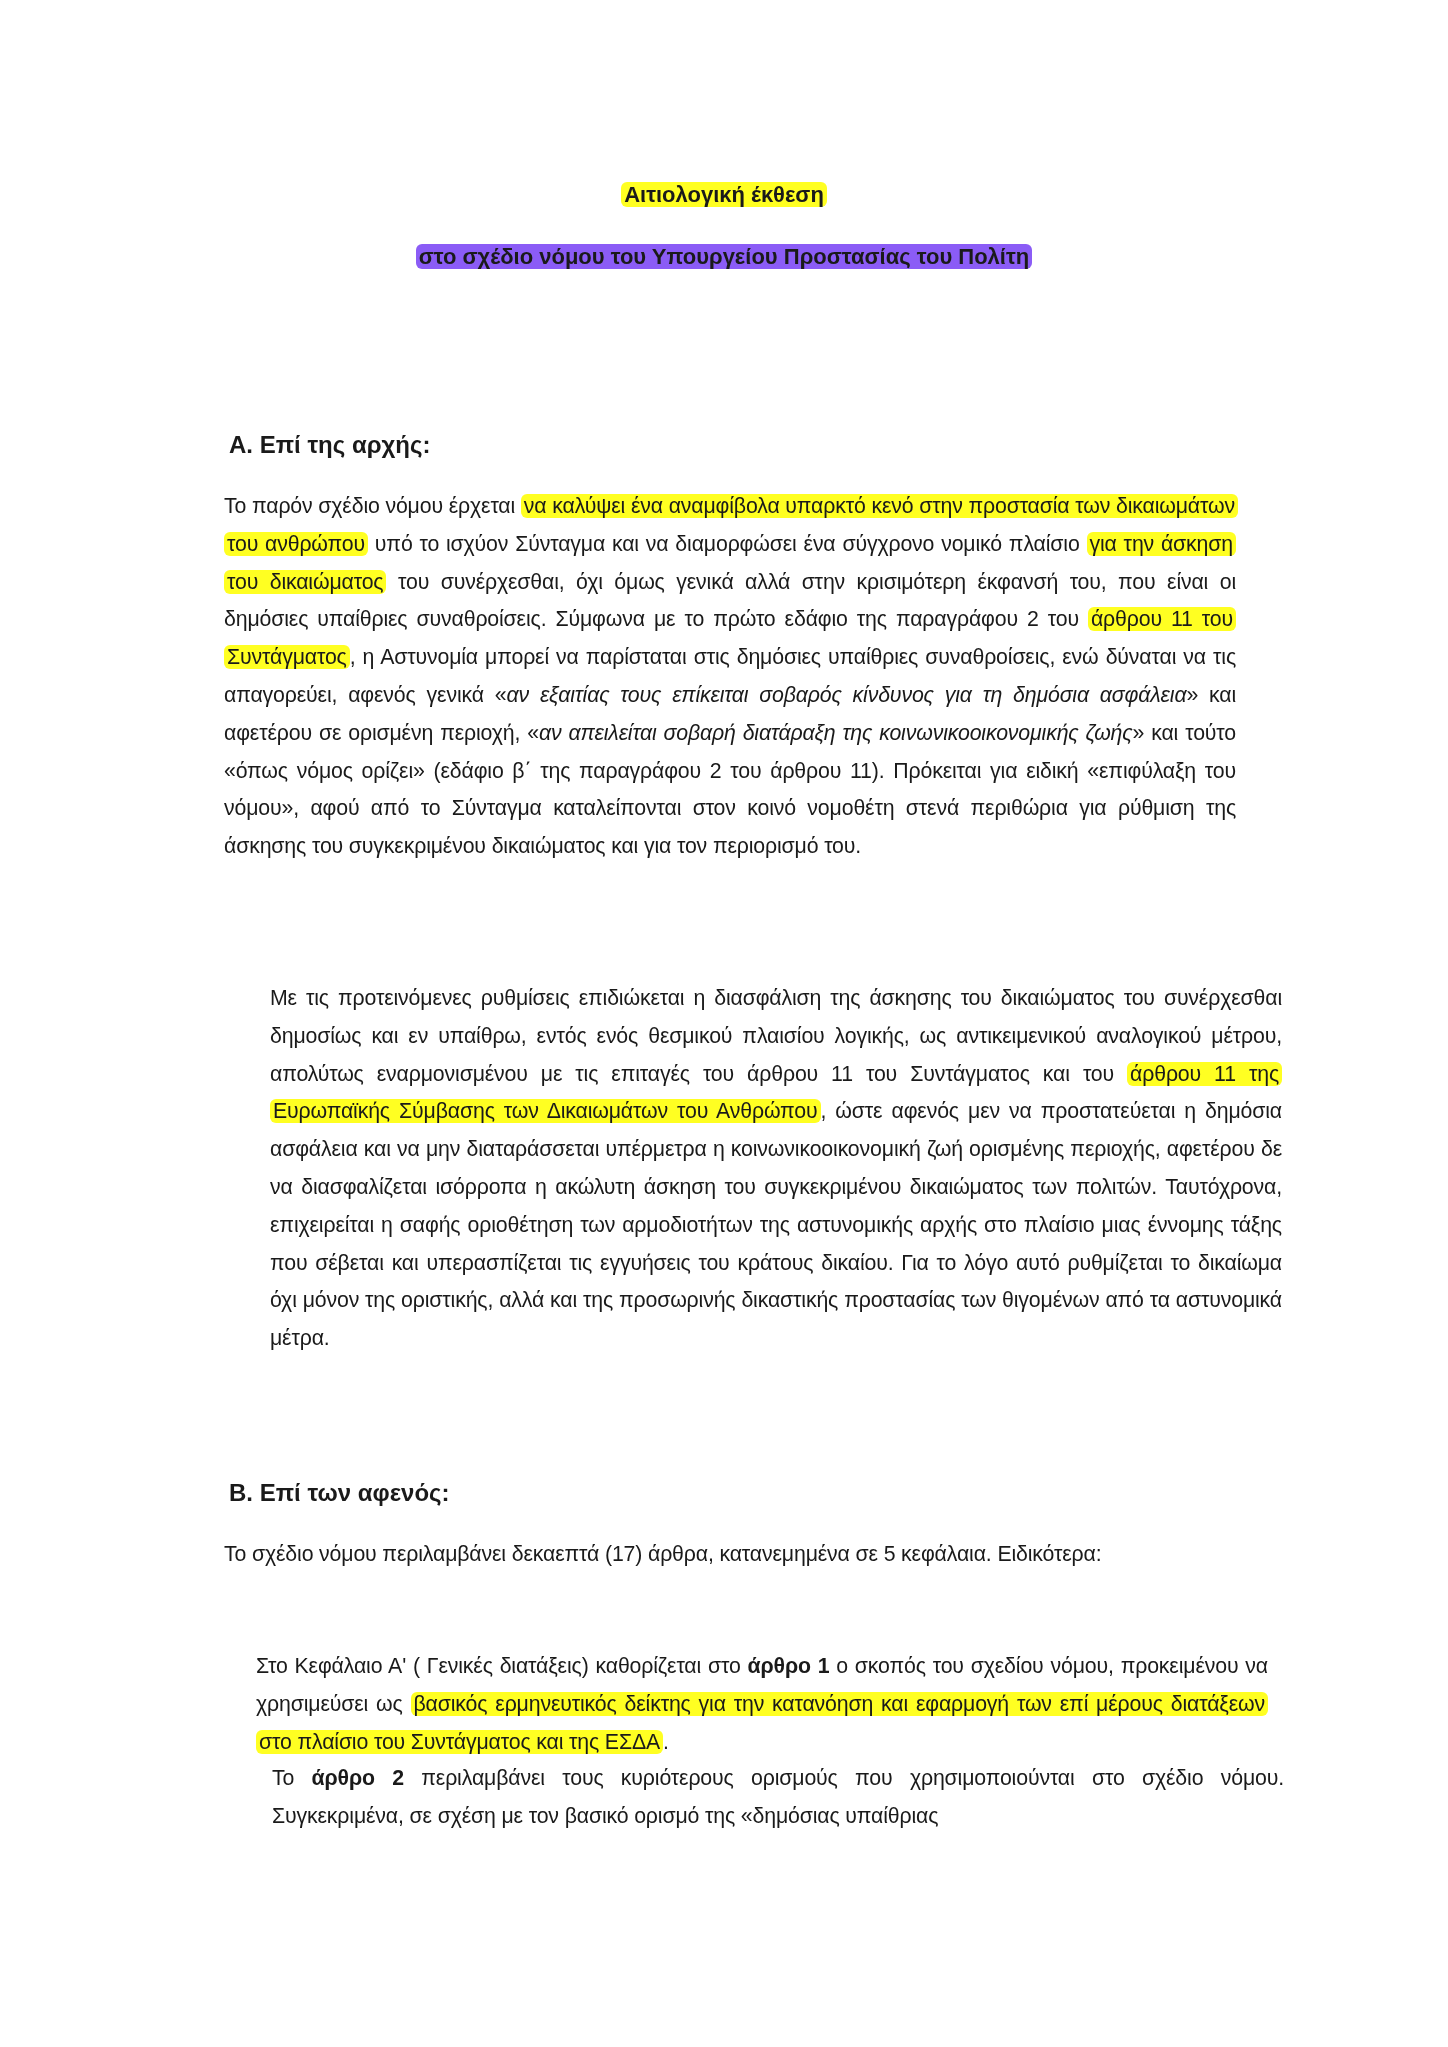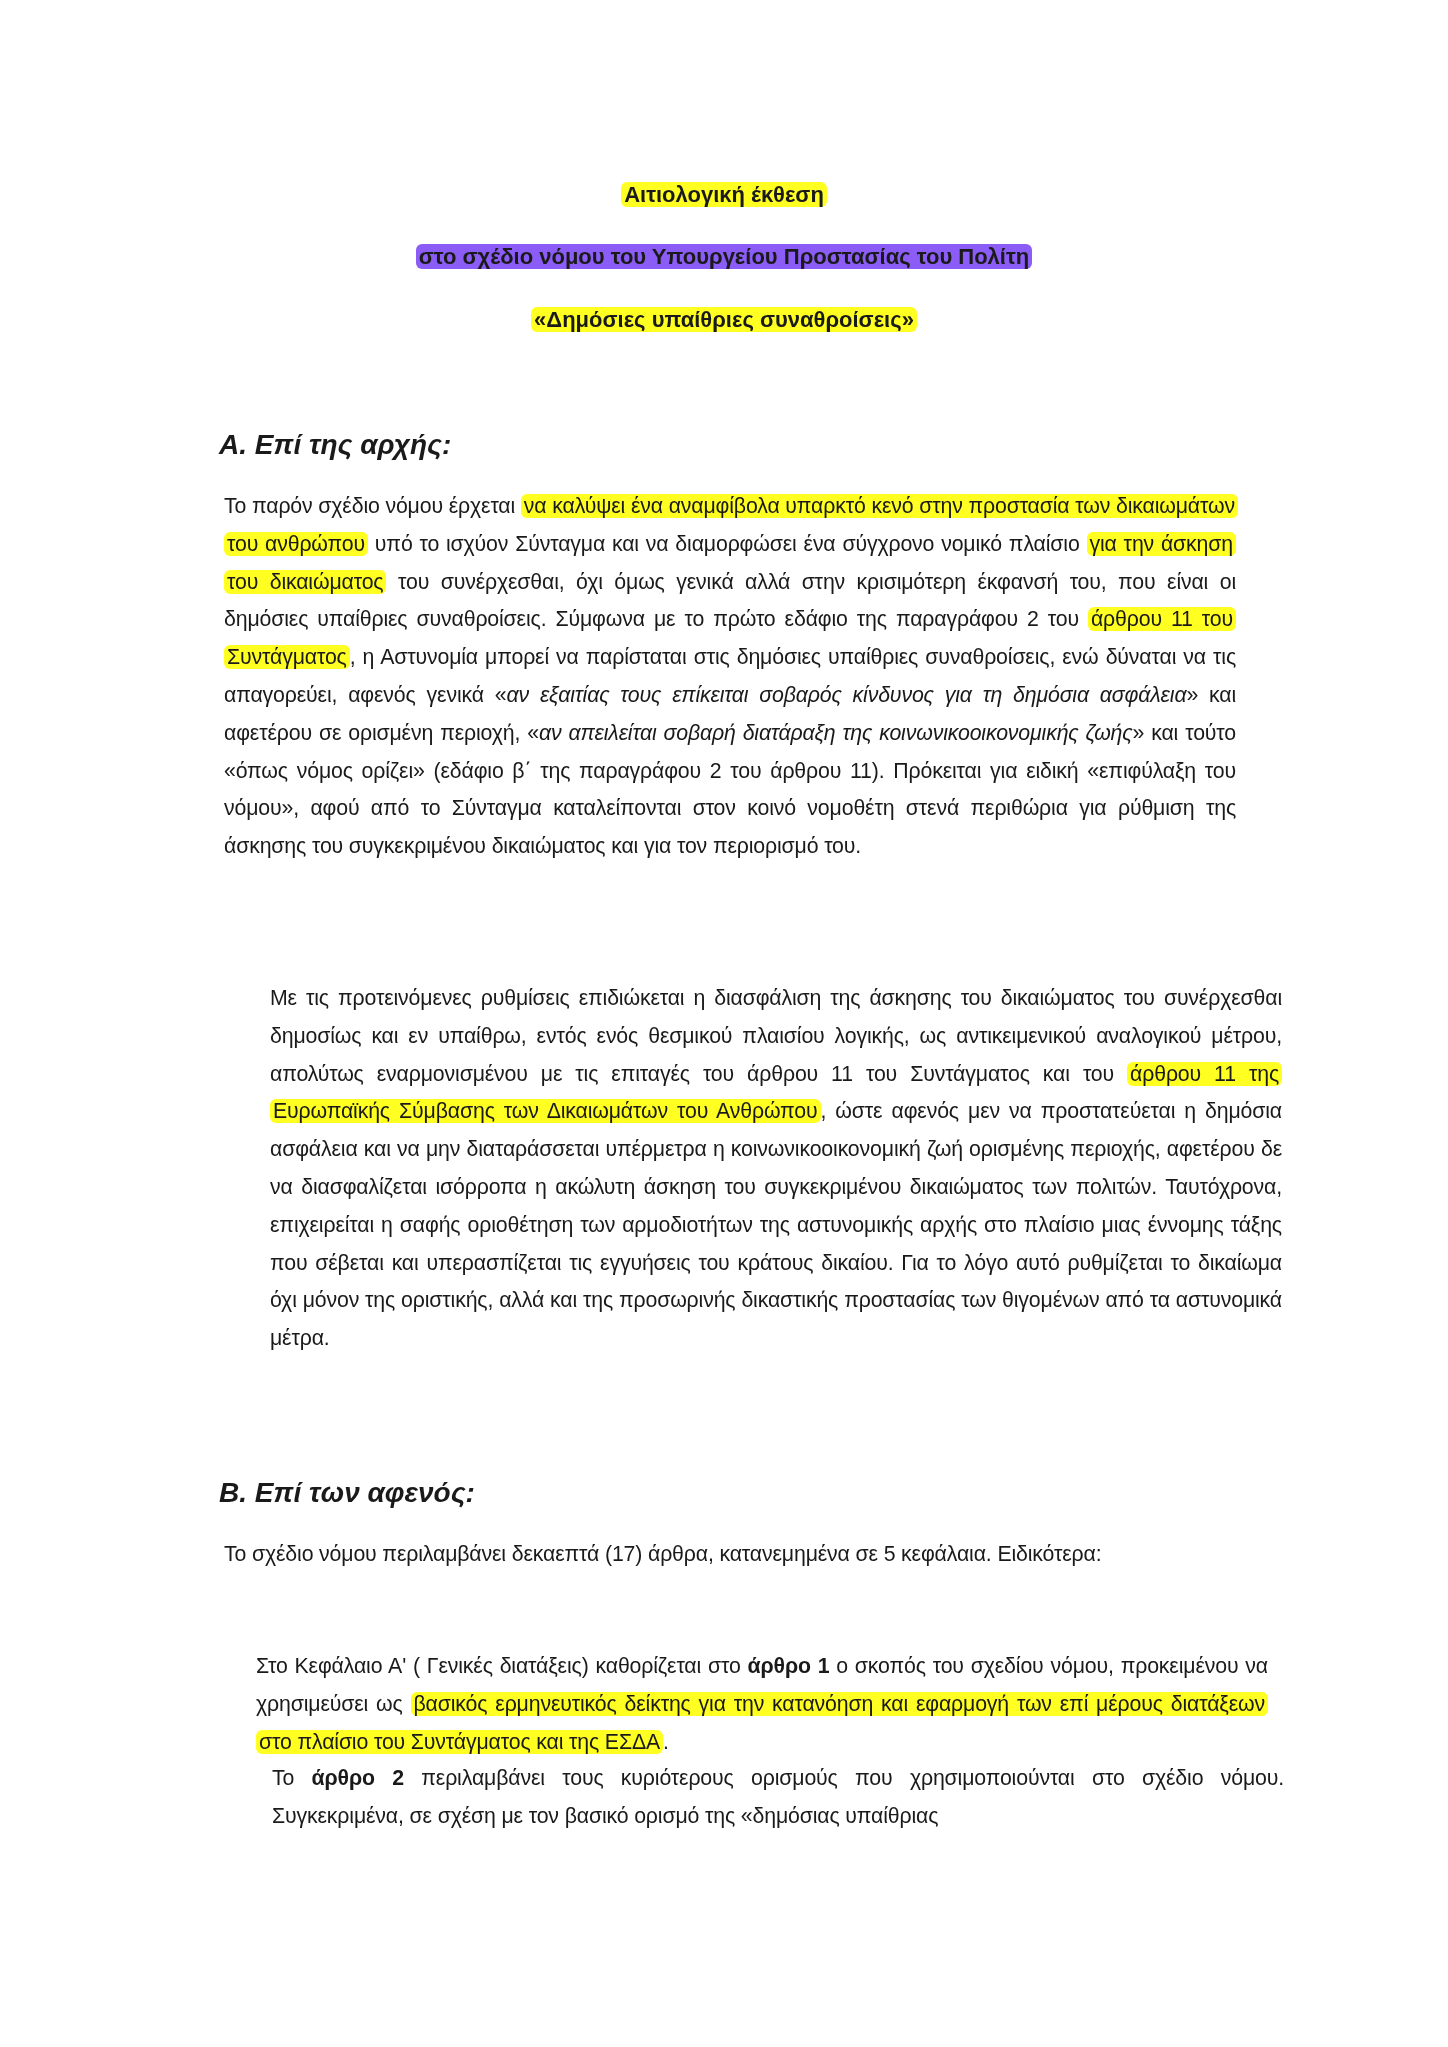--- a/index.html
+++ b/index.html
@@ -5,21 +5,21 @@
   html, body { margin: 0; padding: 0; background: #ffffff; }
   body { width: 1448px; height: 2047px; position: relative; overflow: hidden;
          font-family: "Liberation Sans", "DejaVu Sans", sans-serif; color: #1a1a1a; }
   .page { position: absolute; left: 0; top: 0; width: 1448px; height: 2047px; }
   .hl { background: #ffff22; border-radius: 6px; padding: 0 3px; box-decoration-break: clone; -webkit-box-decoration-break: clone; }
   .title { position: absolute; left: 0; width: 1448px; text-align: center;
            font-weight: bold; font-size: 22px; line-height: 30px; }
   .t1 { top: 180px; }
   .t2 { top: 242px; }
   .t3 { top: 305px; }
-  .heading { position: absolute; left: 219px; font-weight: bold; font-size: 28px; line-height: 30px; font-style: italic; }
+  .heading { position: absolute; left: 229px; font-weight: bold; font-size: 24px; line-height: 30px; }
   .h-a { top: 430px; }
   .h-b { top: 1478px; }
   .para { position: absolute; left: 224px; width: 1012px; font-size: 21.3px; line-height: 37.8px;
           text-align: justify; letter-spacing: -0.15px; }
   .p1 { top: 488px; }
   .p2 { top: 980px; margin-left: 46px; }
   .p3 { top: 1536px; }
   .p4 { top: 1648px; margin-left: 32px; }
   .p5 { top: 1760px; margin-left: 48px; }
   .it { font-style: italic; }
@@ -29,23 +29,20 @@
 <body>
 
 <div class="page">
 
   <div class="title t1">
     <span class="hl" style="background: rgb(255, 255, 34);">Αιτιολογική έκθεση</span>
   </div>
   <div class="title t2">
     <span class="hl" style="background: #8b5cf6;">στο σχέδιο νόμου του Υπουργείου Προστασίας του Πολίτη</span>
   </div>
-  <div class="title t3">
-    <span class="hl" style="background: rgb(255, 255, 34);">«Δημόσιες υπαίθριες συναθροίσεις»</span>
-  </div>
 
   <div class="heading h-a">Α. Επί της αρχής:</div>
 
   <div class="para p1"><span>Το παρόν σχέδιο νόμου έρχεται </span><span class="hl" style="background: rgb(255, 255, 34);">να καλύψει ένα αναμφίβολα υπαρκτό κενό στην προστασία των δικαιωμάτων του ανθρώπου</span><span> υπό το ισχύον Σύνταγμα και να διαμορφώσει ένα σύγχρονο νομικό πλαίσιο </span><span class="hl" style="background: rgb(255, 255, 34);">για την άσκηση του δικαιώματος</span><span> του συνέρχεσθαι, όχι όμως γενικά αλλά στην κρισιμότερη έκφανσή του, που είναι οι δημόσιες υπαίθριες συναθροίσεις. Σύμφωνα με το πρώτο εδάφιο της παραγράφου 2 του </span><span class="hl" style="background: rgb(255, 255, 34);">άρθρου 11 του Συντάγματος</span><span>, η Αστυνομία μπορεί να παρίσταται στις δημόσιες υπαίθριες συναθροίσεις, ενώ δύναται να τις απαγορεύει, αφενός γενικά «</span><span class="it">αν εξαιτίας τους επίκειται σοβαρός κίνδυνος για τη δημόσια ασφάλεια</span><span>» και αφετέρου σε ορισμένη περιοχή, «</span><span class="it">αν απειλείται σοβαρή διατάραξη της κοινωνικοοικονομικής ζωής</span><span>» και τούτο «όπως νόμος ορίζει» (εδάφιο β΄ της παραγράφου 2 του άρθρου 11). Πρόκειται για ειδική «επιφύλαξη του νόμου», αφού από το Σύνταγμα καταλείπονται στον κοινό νομοθέτη στενά περιθώρια για ρύθμιση της άσκησης του συγκεκριμένου δικαιώματος και για τον περιορισμό του.</span></div>
 
   <div class="para p2"><span>Με τις προτεινόμενες ρυθμίσεις επιδιώκεται η διασφάλιση της άσκησης του δικαιώματος του συνέρχεσθαι δημοσίως και εν υπαίθρω, εντός ενός θεσμικού πλαισίου λογικής, ως αντικειμενικού αναλογικού μέτρου, απολύτως εναρμονισμένου με τις επιταγές του άρθρου 11 του Συντάγματος και του </span><span class="hl" style="background: rgb(255, 255, 34);">άρθρου 11 της Ευρωπαϊκής Σύμβασης των Δικαιωμάτων του Ανθρώπου</span><span>, ώστε αφενός μεν να προστατεύεται η δημόσια ασφάλεια και να μην διαταράσσεται υπέρμετρα η κοινωνικοοικονομική ζωή ορισμένης περιοχής, αφετέρου δε να διασφαλίζεται ισόρροπα η ακώλυτη άσκηση του συγκεκριμένου δικαιώματος των πολιτών. Ταυτόχρονα, επιχειρείται η σαφής οριοθέτηση των αρμοδιοτήτων της αστυνομικής αρχής στο πλαίσιο μιας έννομης τάξης που σέβεται και υπερασπίζεται τις εγγυήσεις του κράτους δικαίου. Για το λόγο αυτό ρυθμίζεται το δικαίωμα όχι μόνον της οριστικής, αλλά και της προσωρινής δικαστικής προστασίας των θιγομένων από τα αστυνομικά μέτρα.</span></div>
 
   <div class="heading h-b">Β. Επί των αφενός:</div>
 
   <div class="para p3">Το σχέδιο νόμου περιλαμβάνει δεκαεπτά (17) άρθρα, κατανεμημένα σε 5 κεφάλαια. Ειδικότερα:</div>

